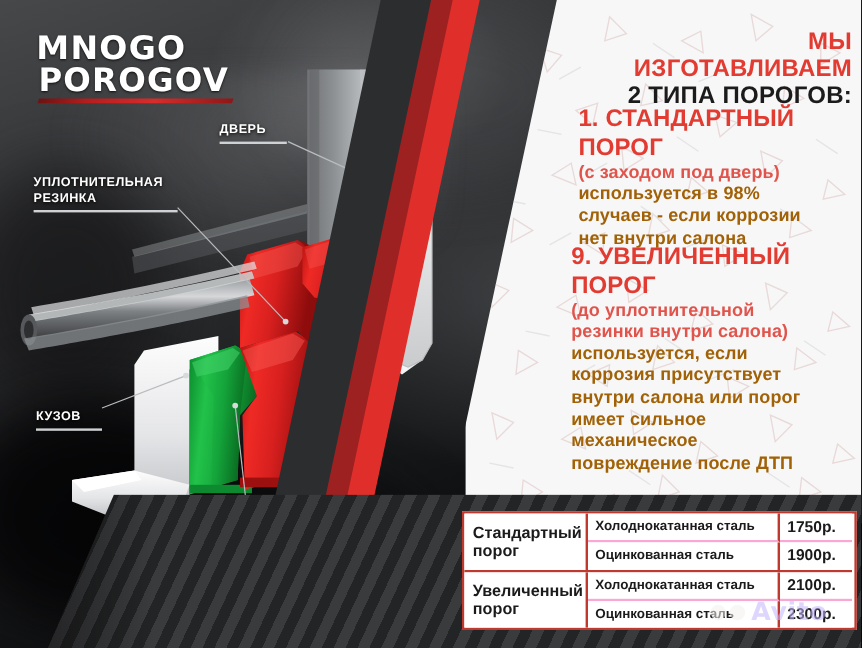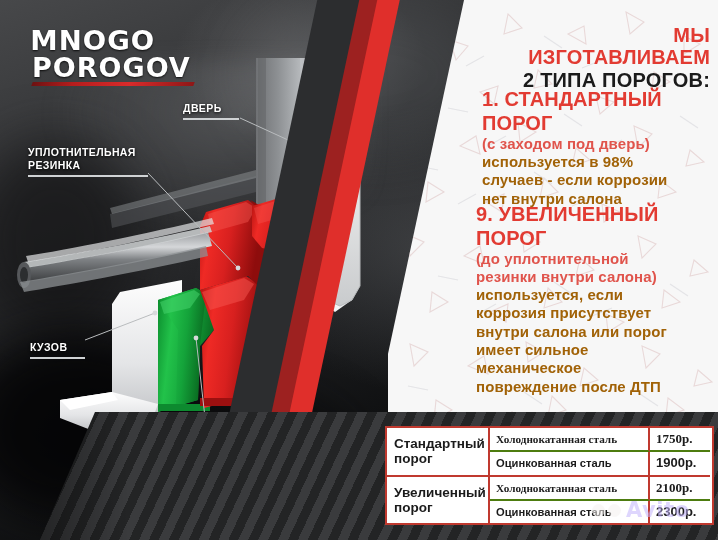--- a/index.html
+++ b/index.html
@@ -109,21 +109,21 @@
     border:2px solid #c0392f;background:#fff;
     display:grid;grid-template-columns:103px 160px 60px;
     font-size:11px;
   }
   .tc{background:#fff;color:#1b1b1b;display:flex;align-items:center;box-sizing:border-box;}
   .tc-name{font-weight:700;font-size:13.5px;padding:6px 6px 6px 7px;line-height:1.12;
            border-right:2px solid #c0392f;}
   .tc-mat{font-weight:700;font-size:11.2px;padding:4px 5px 4px 6px;
           border-right:2px solid #c0392f;line-height:1.1;}
   .tc-price{font-weight:700;font-size:13px;padding:4px 4px 4px 6px;line-height:1.1;}
-  .rowline{border-bottom:2px solid #4d7c0f;font-family:Liberation Serif, serif;}
+  .rowline{border-bottom:2px solid #f9a8d4;}
   .grp-line{border-bottom:2px solid #c0392f;}
 
   
   .wm{position:absolute;left:592px;top:492px;width:120px;height:40px;opacity:.55;}
   .wm-dots{position:absolute;left:0;top:12px;display:flex;gap:3px;}
   .wm-dot{width:13px;height:13px;border-radius:50%;background:#f5f2f0;}
   .wm-txt{position:absolute;left:34px;top:6px;color:#c4b5fd;font-weight:700;font-size:21px;
           letter-spacing:.5px;font-family:"DejaVu Sans",sans-serif;}
 </style>
 </head>

